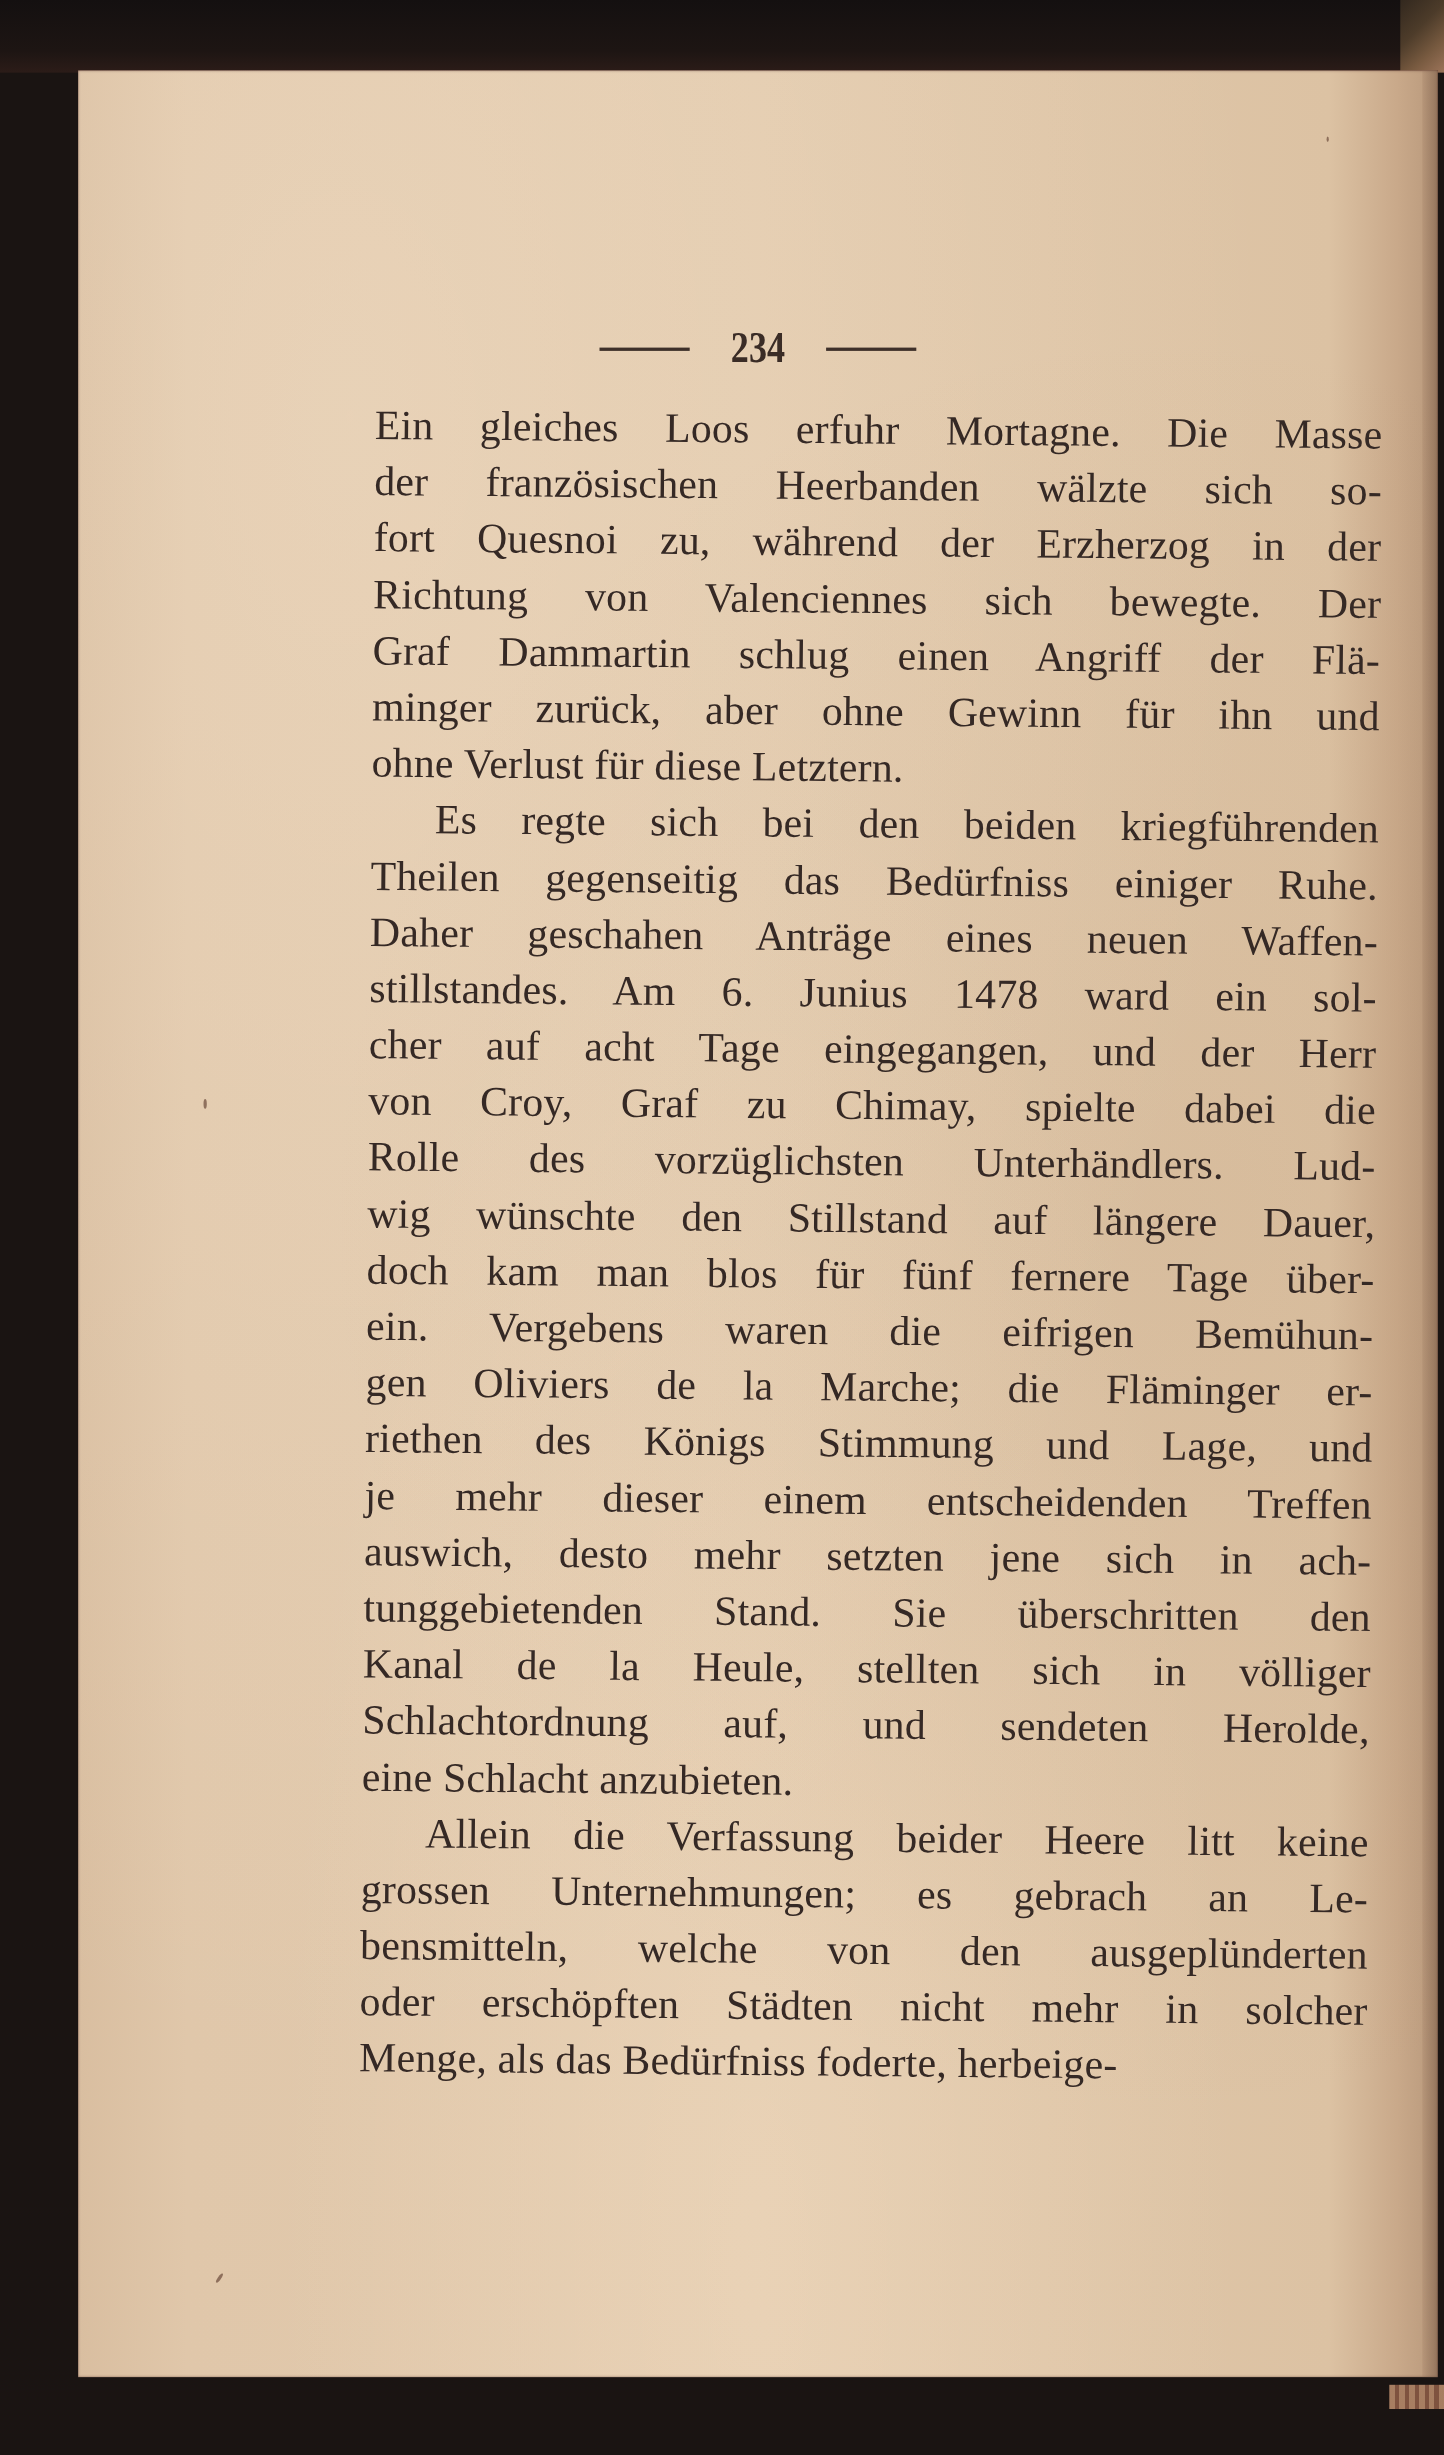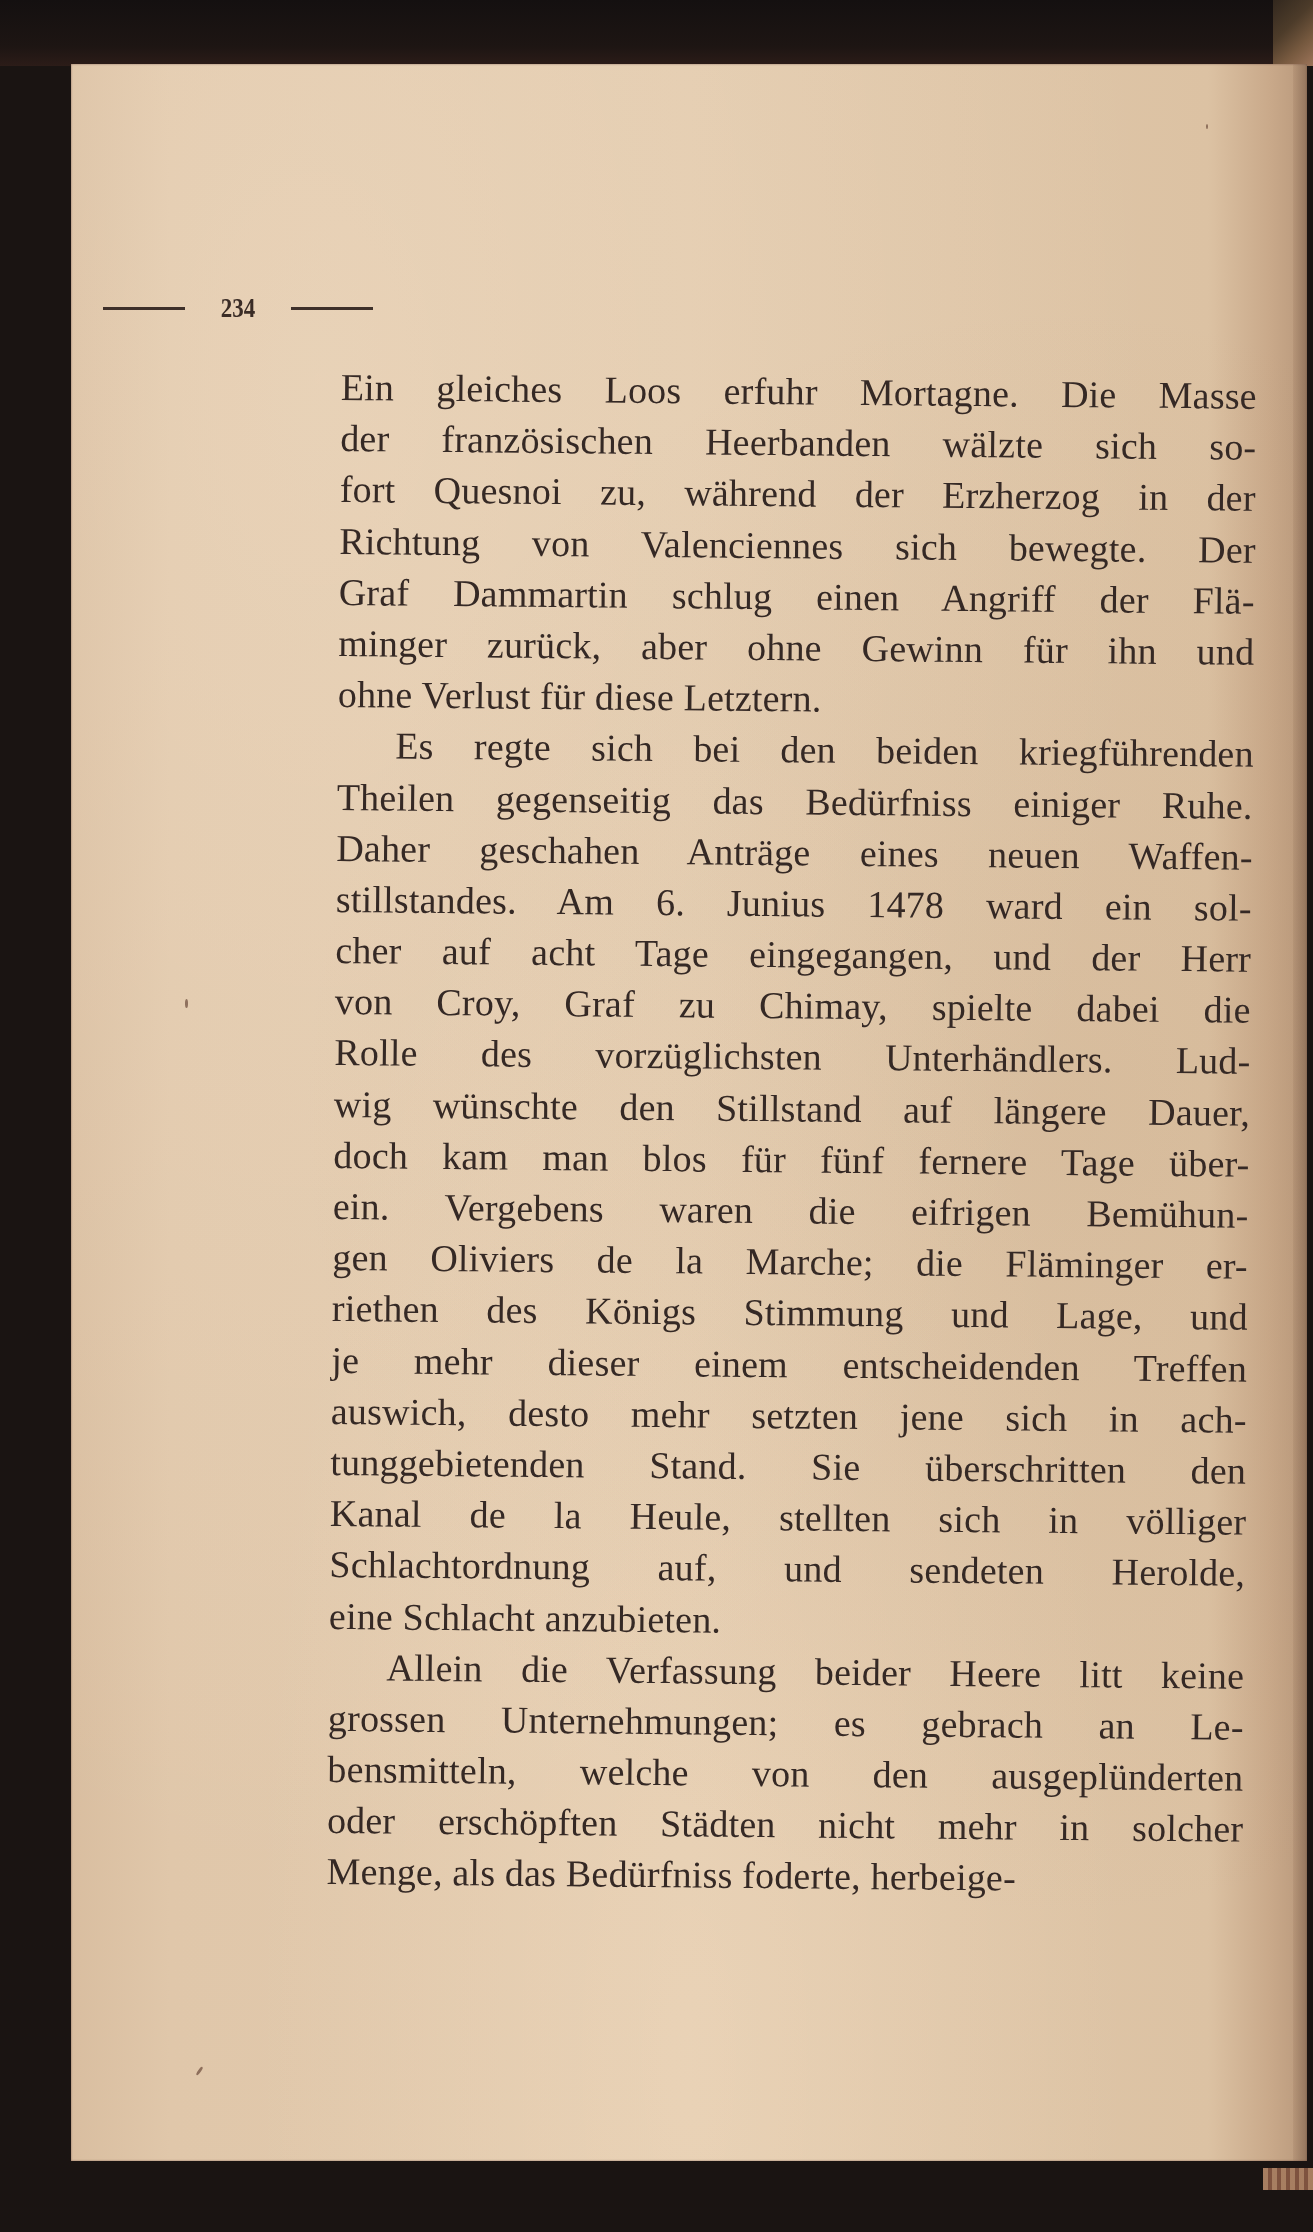--- a/index.html
+++ b/index.html
@@ -51,22 +51,22 @@
       position: absolute;
       right: 0; top: 0;
       width: 14px; height: 100%;
       background: linear-gradient(to right, rgba(150,115,90,0.2), rgba(120,90,70,0.55));
     }
     .header {
       position: absolute;
       top: 228px;
       left: 0;
       width: 100%;
-      text-align: left;
-      font-size: 28px;
+      text-align: center;
+      font-size: 40px;
       color: #3a2c26;
       letter-spacing: 0px;
     }
     .header .dash {
       display: inline-block;
       width: 82px;
       height: 3px;
       background: #3e302a;
       vertical-align: middle;
       margin: 0 32px;

